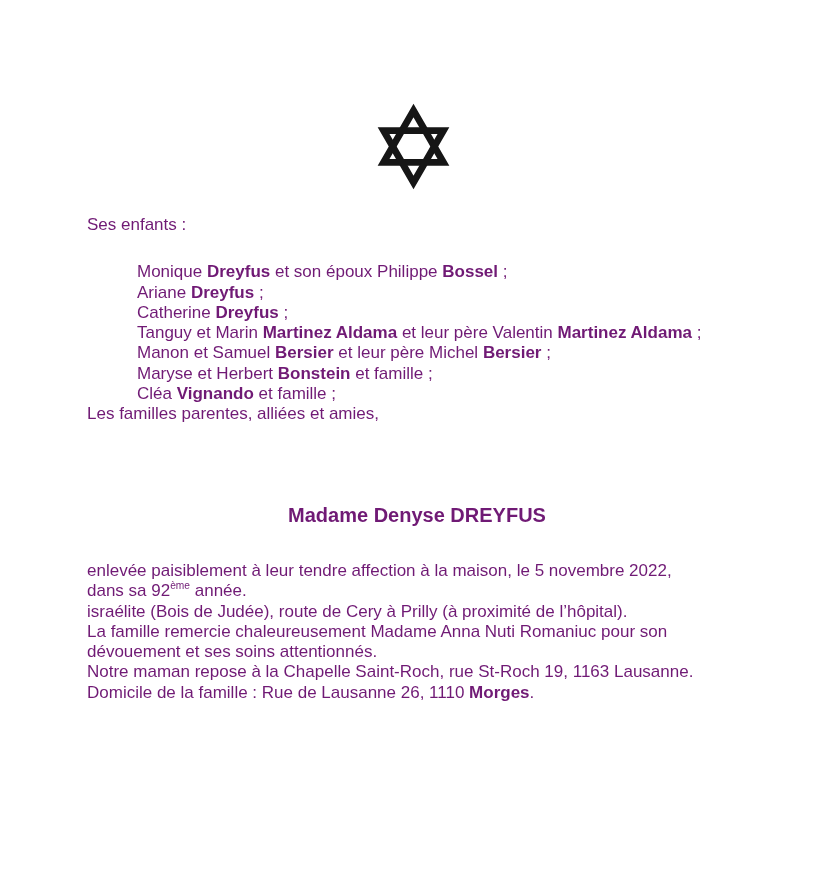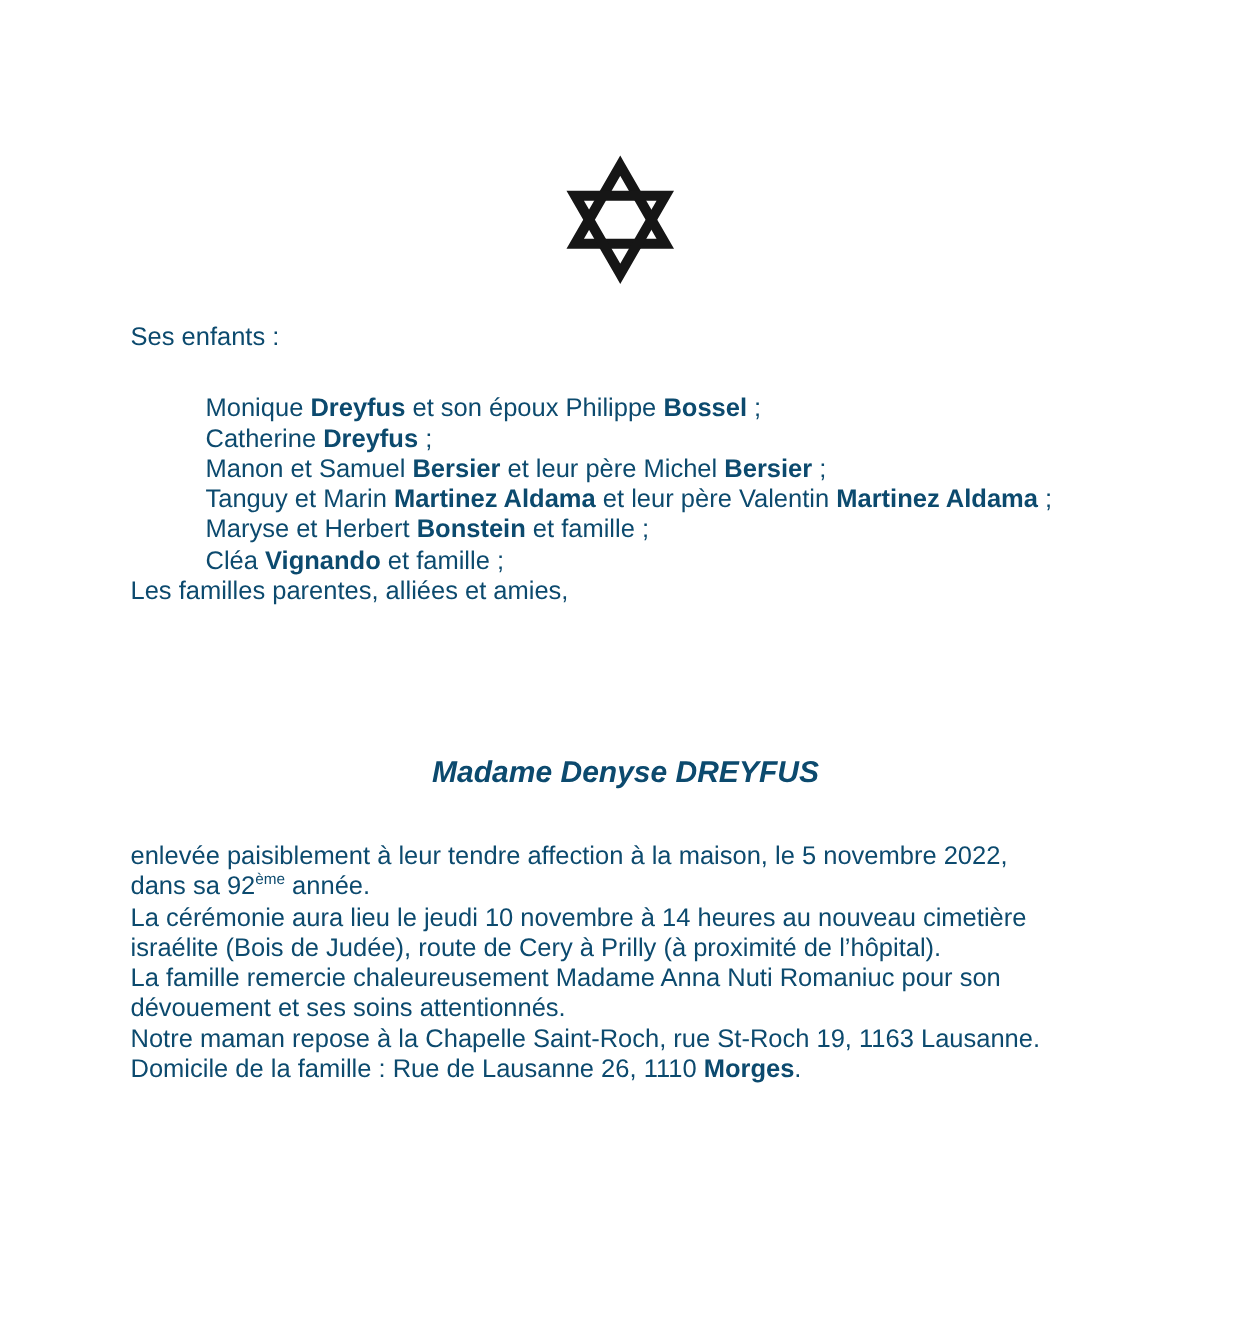--- a/index.html
+++ b/index.html
@@ -6,21 +6,21 @@
     margin: 0;
     padding: 0;
     background: #ffffff;
   }
   .page {
     position: relative;
     width: 834px;
     height: 800px;
     background: #ffffff;
     font-family: "Liberation Sans", sans-serif;
-    color: #0c4a6e;
+    color: #701a75;
     overflow: hidden;
   }
   .star-wrap {
     position: absolute;
     left: 376px;
     top: 103px;
     width: 75px;
     height: 87px;
   }
   .star-wrap svg { display: block; overflow: visible; }
@@ -41,21 +41,20 @@
     font-size: 0.6em;
     line-height: 0;
     vertical-align: super;
   }
   .title-block {
     position: absolute;
     left: 0;
     top: 503px;
     width: 100%;
     text-align: center;
-    font-style: italic;
   }
   .deceased-name {
     font-size: 20px;
     line-height: 24px;
     font-weight: 700;
   }
   .deceased-subtitle {
     font-size: 17px;
     line-height: 20.3px;
   }
@@ -68,36 +67,36 @@
   <div class="star-wrap">
     <svg width="75" height="87" viewBox="0 0 100 116" xmlns="http://www.w3.org/2000/svg">
       <polygon points="50,10 90,79.3 10,79.3" fill="none" stroke="#161616" stroke-width="9" stroke-linejoin="miter"></polygon>
       <polygon points="50,106 10,36.7 90,36.7" fill="none" stroke="#161616" stroke-width="9" stroke-linejoin="miter"></polygon>
     </svg>
   </div>
 
   <div class="textblock" id="family-lines">
       <div class="line gap-after"><span>Ses enfants :</span></div>
       <div class="line indent"><span>Monique </span><span class="bold">Dreyfus</span><span> et son époux Philippe </span><span class="bold">Bossel</span><span> ;</span></div>
+      <div class="line indent"><span>Ariane </span><span class="bold">Dreyfus</span><span> ;</span></div>
       <div class="line indent"><span>Catherine </span><span class="bold">Dreyfus</span><span> ;</span></div>
+      <div class="line indent"><span>Tanguy et Marin </span><span class="bold">Martinez Aldama</span><span> et leur père Valentin </span><span class="bold">Martinez Aldama</span><span> ;</span></div>
       <div class="line indent"><span>Manon et Samuel </span><span class="bold">Bersier</span><span> et leur père Michel </span><span class="bold">Bersier</span><span> ;</span></div>
-      <div class="line indent"><span>Tanguy et Marin </span><span class="bold">Martinez Aldama</span><span> et leur père Valentin </span><span class="bold">Martinez Aldama</span><span> ;</span></div>
       <div class="line indent"><span>Maryse et Herbert </span><span class="bold">Bonstein</span><span> et famille ;</span></div>
       <div class="line indent"><span>Cléa </span><span class="bold">Vignando</span><span> et famille ;</span></div>
       <div class="line"><span>Les familles parentes, alliées et amies,</span></div>
     </div>
 
   <div class="title-block">
     <div class="deceased-name">Madame Denyse DREYFUS</div>
   </div>
 
   <div class="textblock" id="body-lines">
       <div class="line"><span>enlevée paisiblement à leur tendre affection à la maison, le 5 novembre 2022,</span></div>
       <div class="line"><span>dans sa 92</span><sup>ème</sup><span> année.</span></div>
-      <div class="line"><span>La cérémonie aura lieu le jeudi 10 novembre à 14 heures au nouveau cimetière</span></div>
       <div class="line"><span>israélite (Bois de Judée), route de Cery à Prilly (à proximité de l’hôpital).</span></div>
       <div class="line"><span>La famille remercie chaleureusement Madame Anna Nuti Romaniuc pour son</span></div>
       <div class="line"><span>dévouement et ses soins attentionnés.</span></div>
       <div class="line"><span>Notre maman repose à la Chapelle Saint-Roch, rue St-Roch 19, 1163 Lausanne.</span></div>
       <div class="line"><span>Domicile de la famille : Rue de Lausanne 26, 1110 </span><span class="bold">Morges</span><span>.</span></div>
     </div>
 
 </div>
 
 </body></html>

